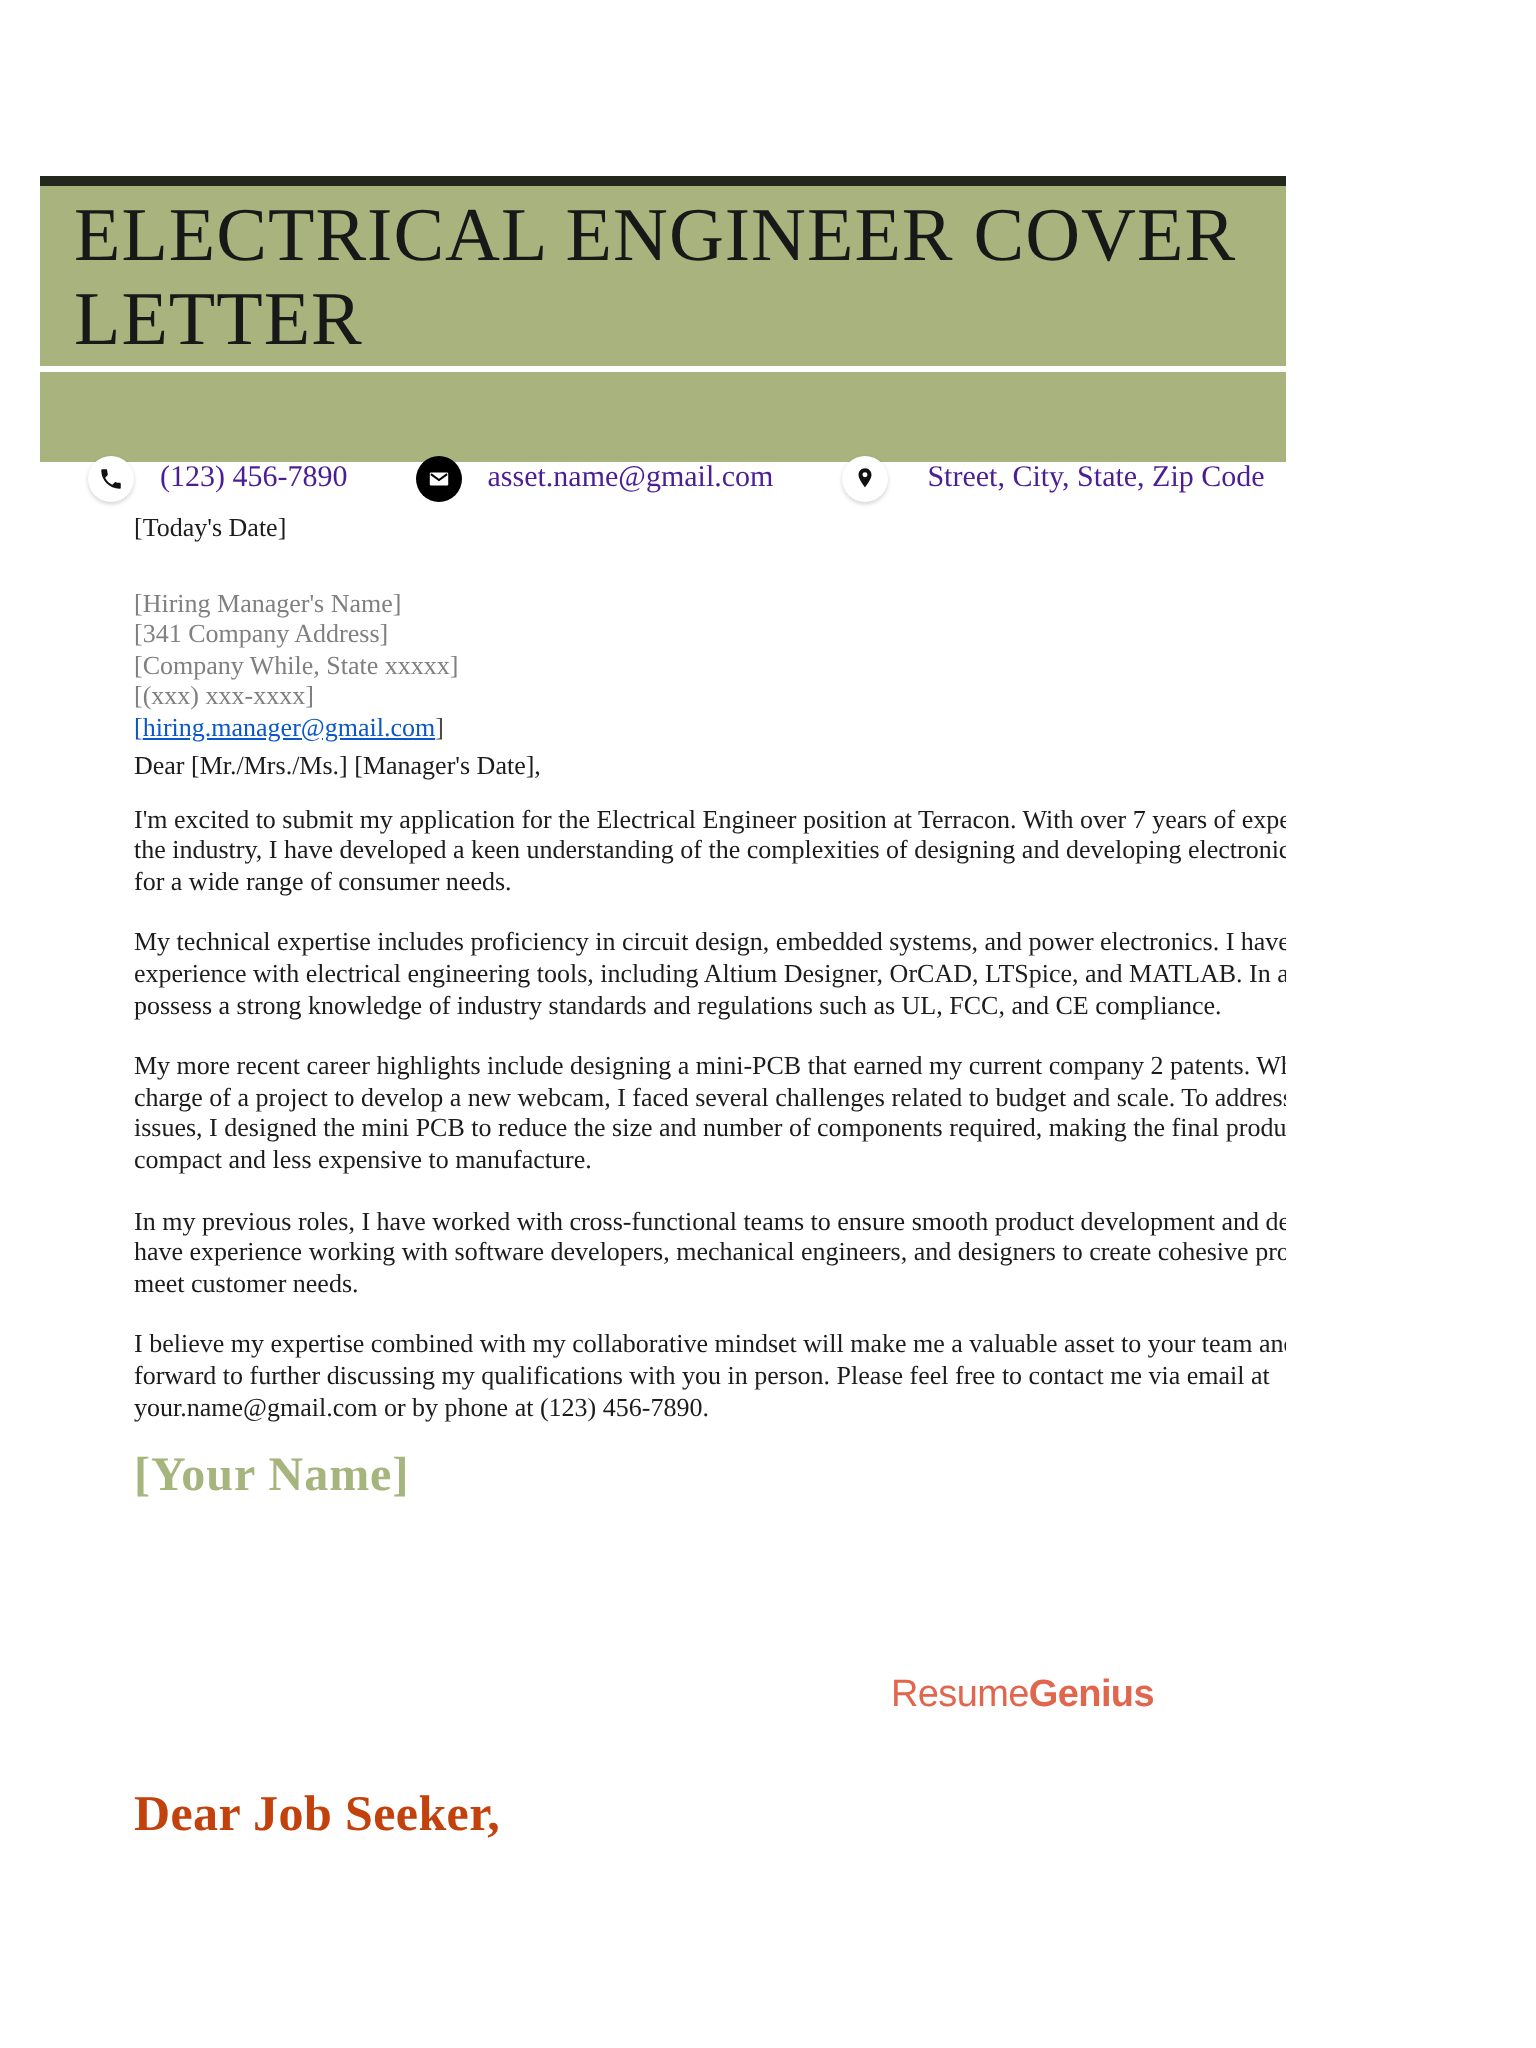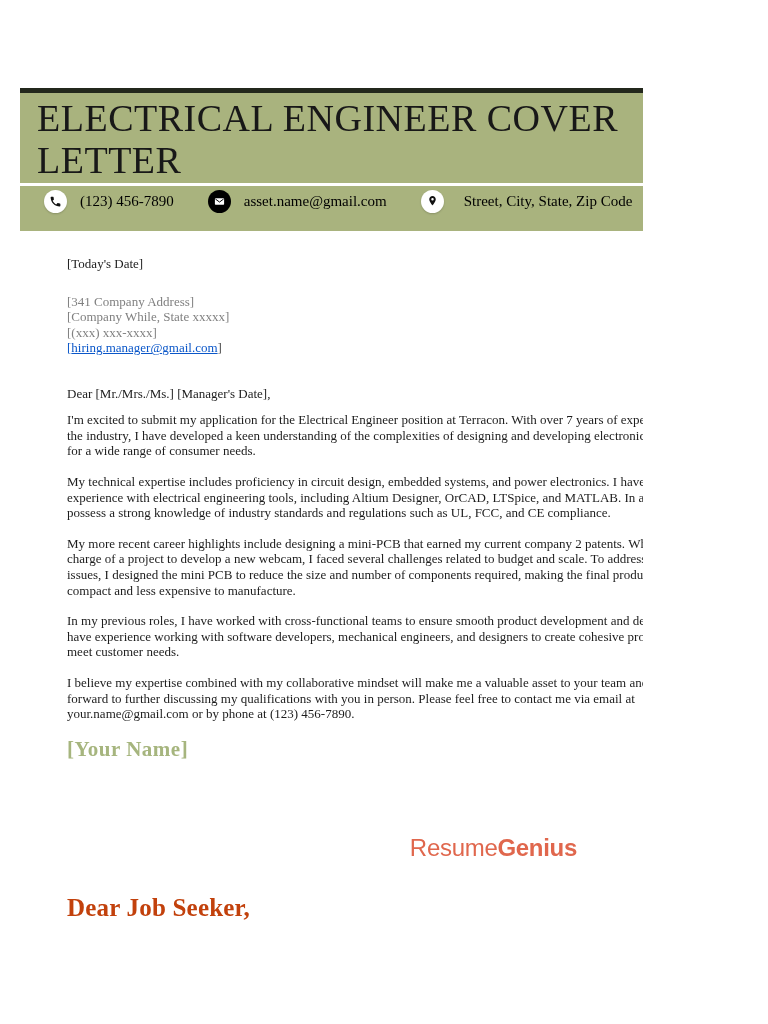--- a/index.html
+++ b/index.html
@@ -38,58 +38,58 @@
   }
   .band-separator{height:3px;background:var(--separator-white);}
   .band-lower{
     background:var(--band-green);
     height:45px;
     padding:2px 0 0 24px;
   }
   .contact-row{
     display:flex;align-items:center;
     height:26px;
-    font-size:15px;color:#000000;
+    font-size:15px;color:#4c1d95;margin-top:38px;
   }
   .contact-item{display:flex;align-items:center;margin-right:34px;}
   .icon-circle{
     width:23px;height:23px;border-radius:50%;
     display:flex;align-items:center;justify-content:center;
     flex:0 0 auto;
     margin-right:13px;
   }
   .icon-circle.white{background:#ffffff;box-shadow:0 1px 2px rgba(0,0,0,.18);}
   .icon-circle.black{background:#000000;}
   .icon-circle svg{display:block;}
   .contact-item.address .icon-circle{margin-right:20px;}
 
   
   .letter{
     position:absolute;left:67px;top:254px;width:636px;
     font-size:13px;line-height:15.6px;color:#1c1c1c;
   }
   .date-line{margin:2px 0 22px 0;}
   .recipient-block{color:var(--gray-text);line-height:15.5px;}
-  .email-line{margin-bottom:30px;line-height:15.5px;}
+  .email-line{margin-bottom:4px;line-height:15.5px;}
   .email-link{color:var(--link-blue);text-decoration:underline;}
   .bracket-close{color:#4a4a4a;text-decoration:none;}
   .salutation{margin-bottom:11px;}
   .para{margin-bottom:15px;}
   .closing{margin-top:5px;margin-bottom:10px;}
   .signature{
-    font-size:21px;line-height:24px;font-weight:bold;
+    font-size:24px;line-height:24px;font-weight:bold;
     color:var(--signature-green);
     letter-spacing:.5px;
   }
 
   
   .logo{
     position:absolute;top:836px;right:66px;
     font-family:"Liberation Sans","DejaVu Sans",sans-serif;
-    font-size:24px;line-height:23px;
+    font-size:19px;line-height:23px;
     color:var(--logo-coral);
     letter-spacing:-0.3px;
   }
   .logo .bold{font-weight:bold;}
   .note-heading{
     position:absolute;left:67px;top:894px;
     font-size:25px;font-weight:bold;color:#c2410c;
     letter-spacing:.2px;
   }
 </style>
@@ -134,20 +134,21 @@
         </div>
 
       </div>
     </div>
   </div>
 
   <div class="letter">
     <div class="date-line">[Today's Date]</div>
 
     <div class="recipient-block">
+      <div>[Hiring Manager's Name]</div>
       <div>[341 Company Address]</div>
       <div>[Company While, State xxxxx]</div>
       <div>[(xxx) xxx-xxxx]</div>
     </div>
 
     <div class="email-line"><a class="email-link" href="#"><span>[</span><span>hiring.manager@gmail.com</span></a><span class="bracket-close">]</span></div>
 
     <div class="salutation">Dear [Mr./Mrs./Ms.] [Manager's Date],</div>
 
     <p class="para">I'm excited to submit my application for the Electrical Engineer position at Terracon. With over 7 years of experience in the industry, I have developed a keen understanding of the complexities of designing and developing electronic products for a wide range of consumer needs.</p>

